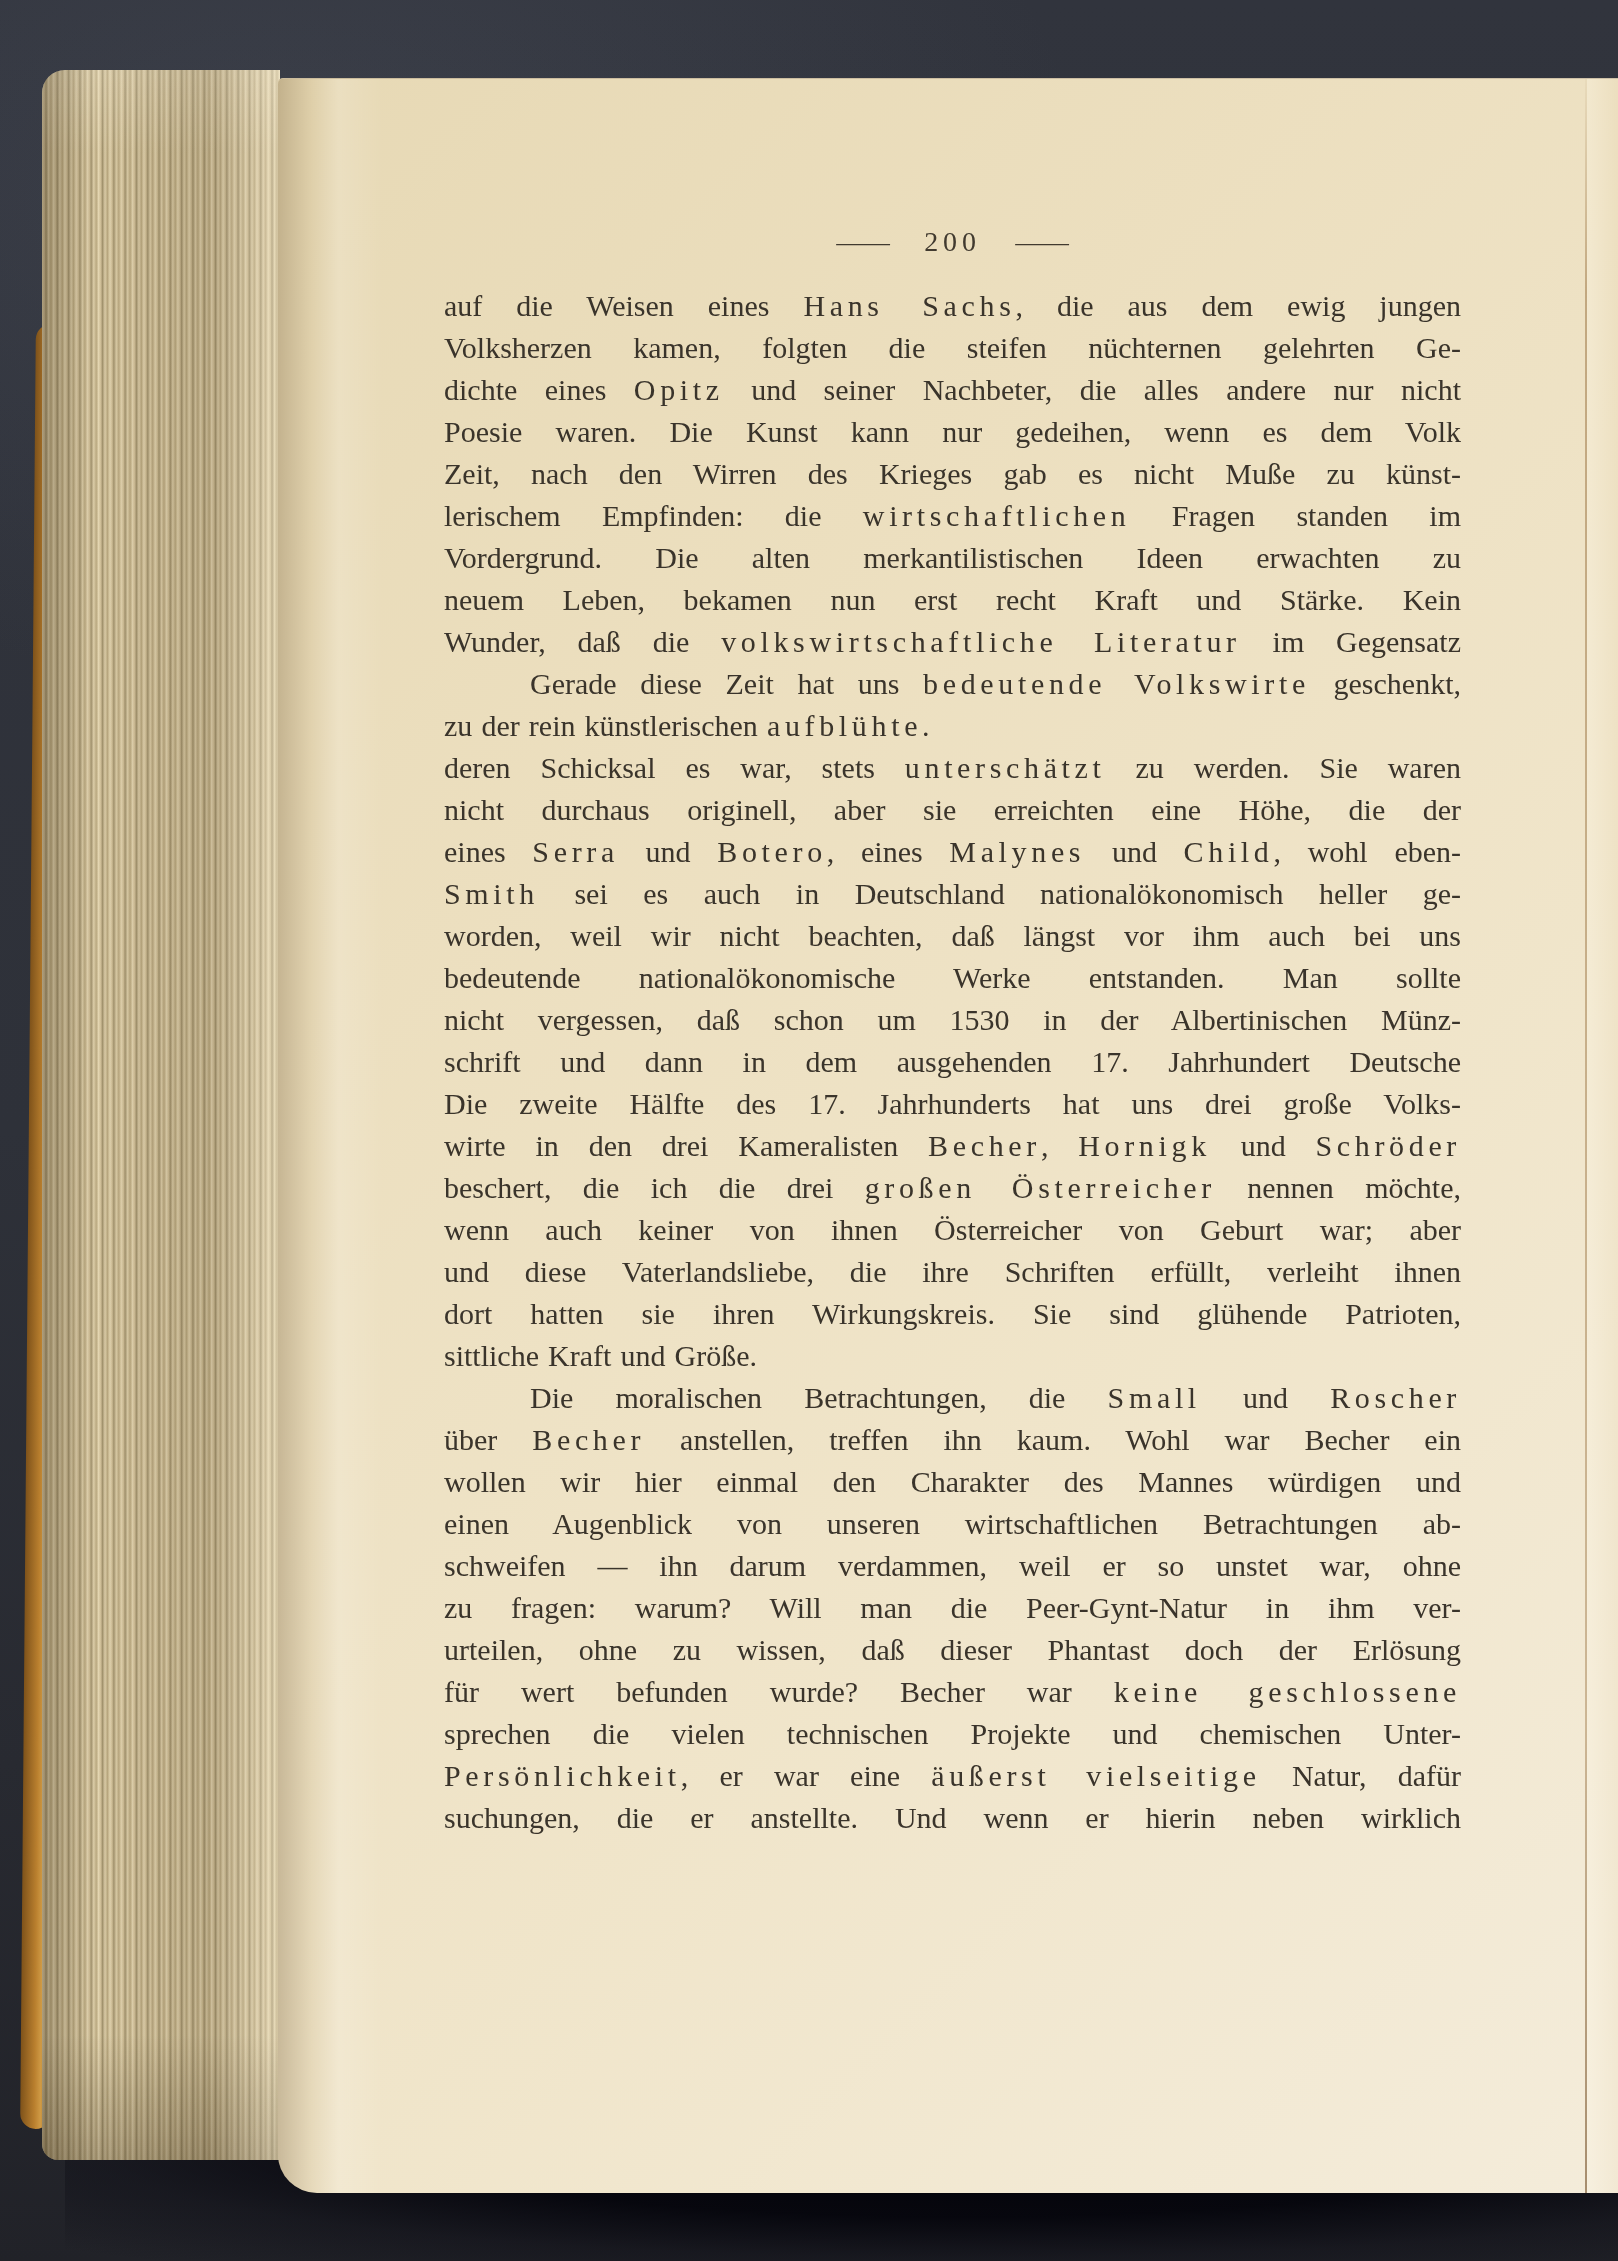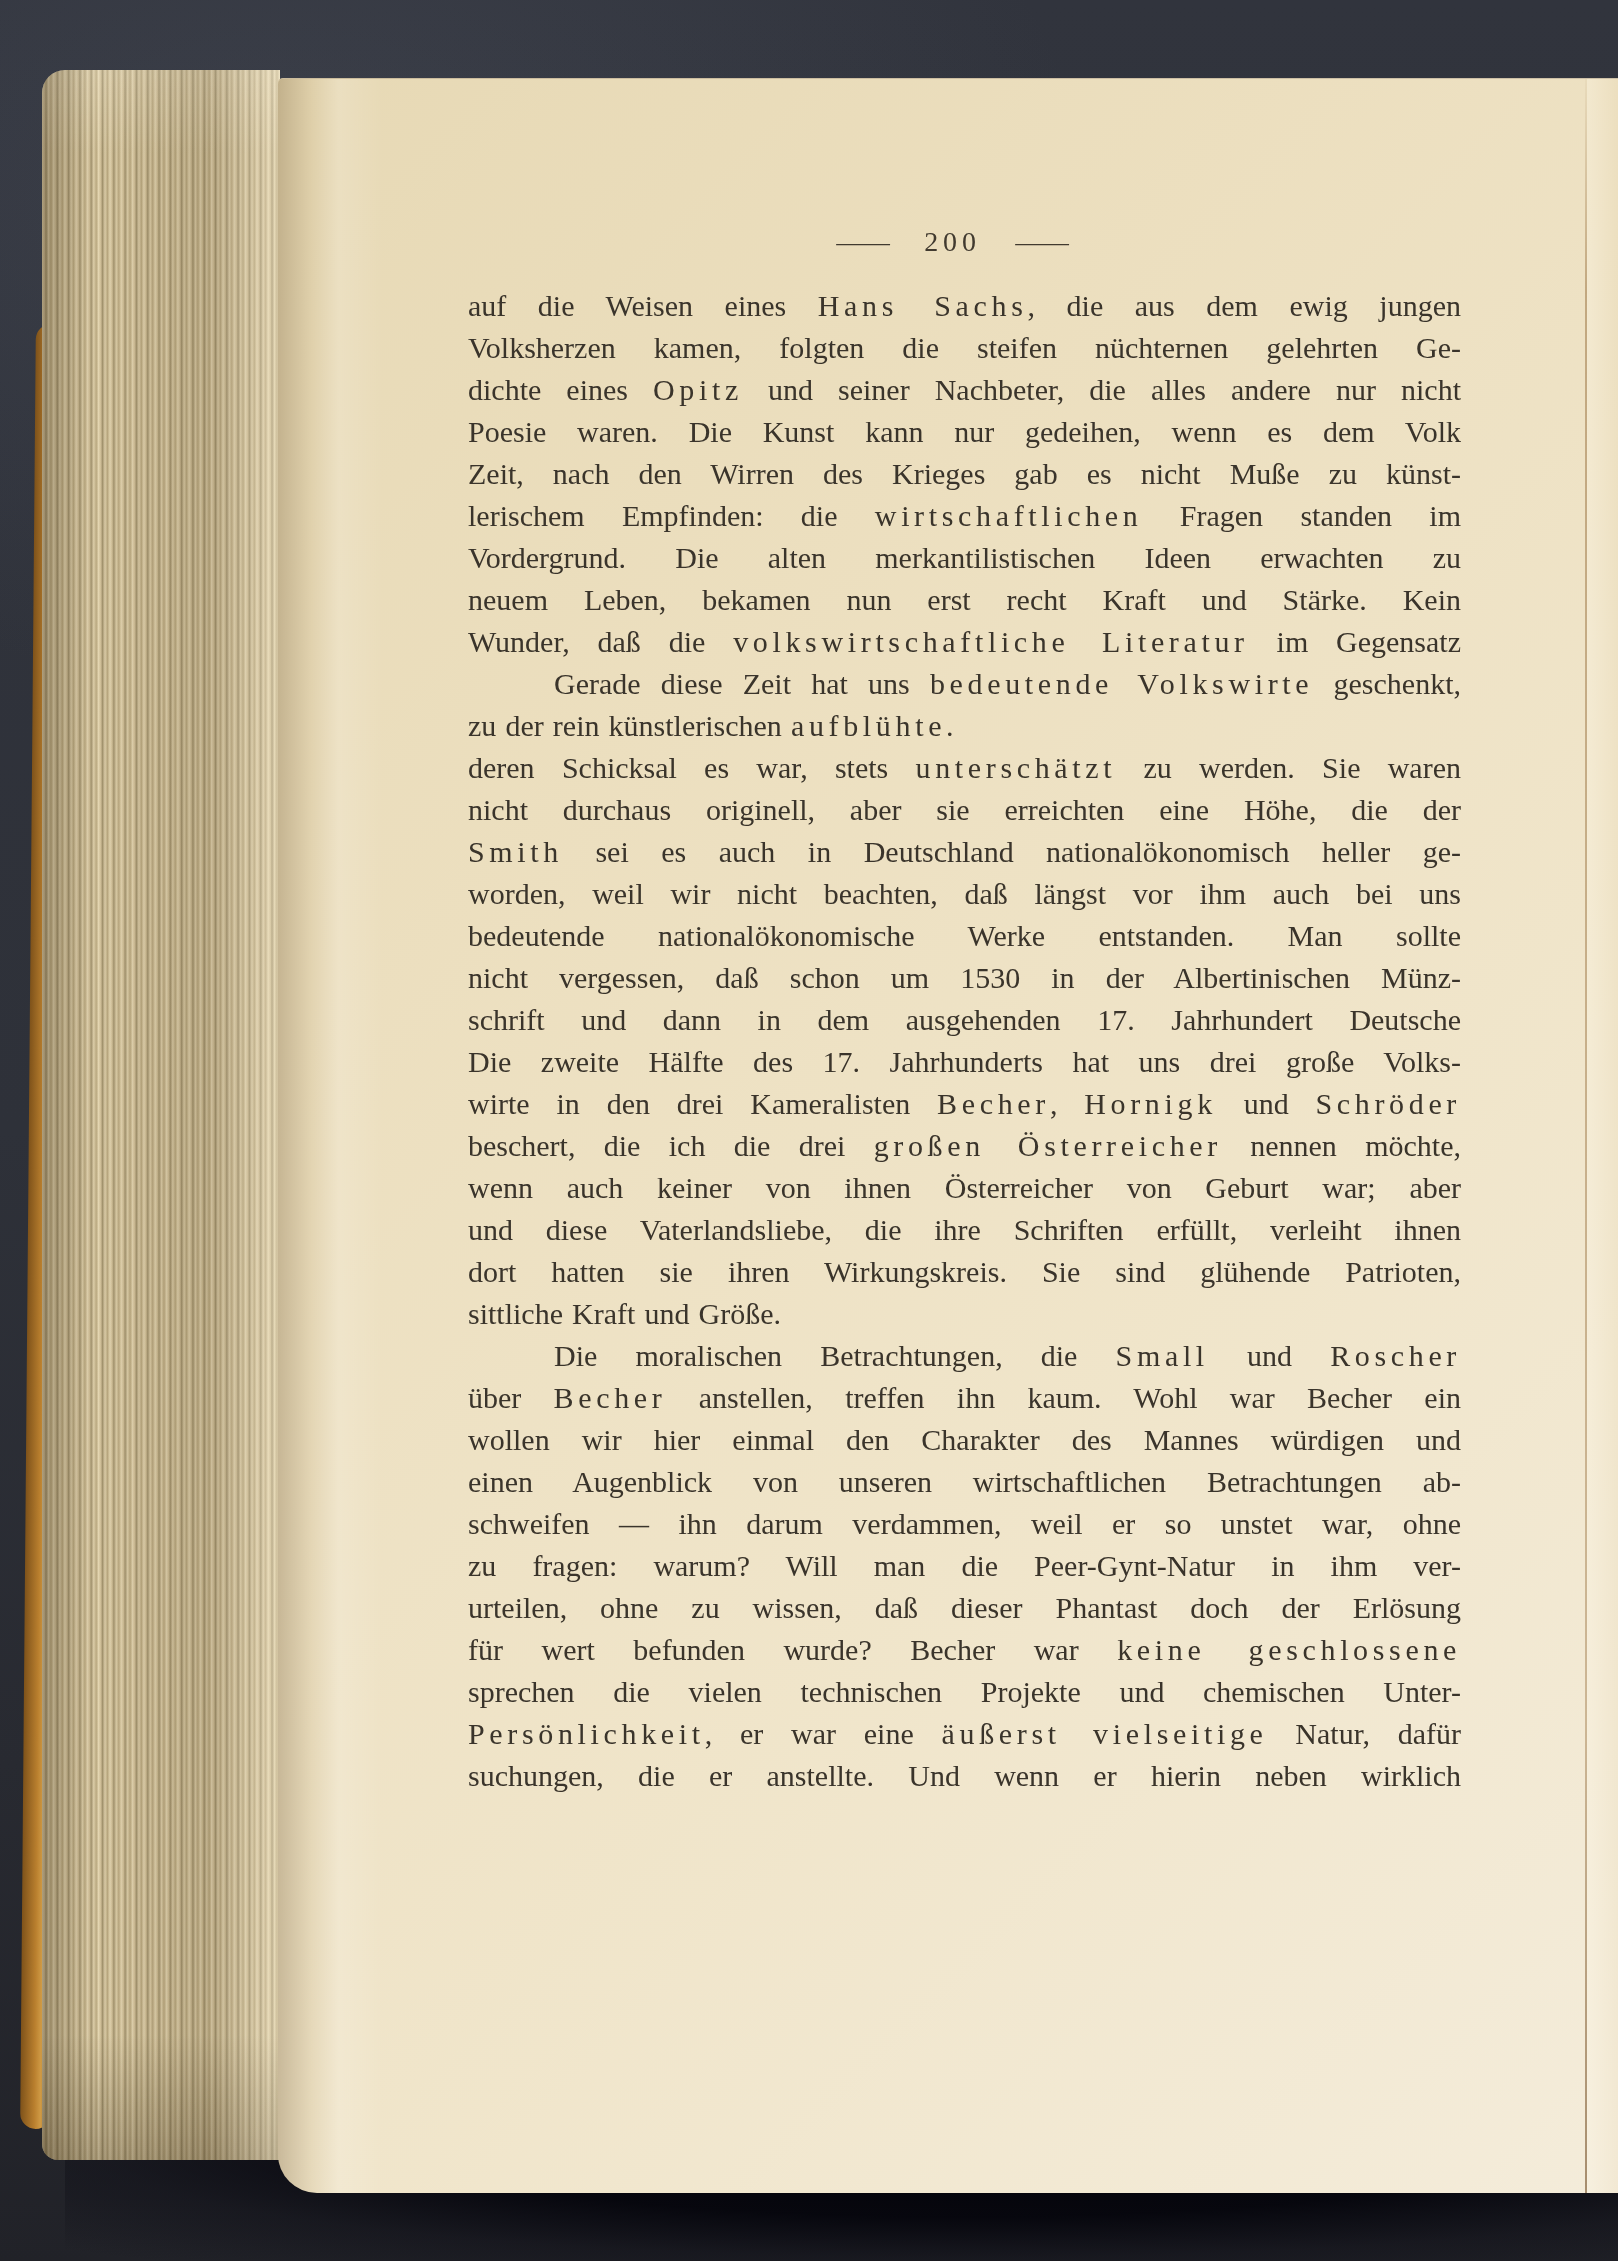--- a/index.html
+++ b/index.html
@@ -89,21 +89,20 @@
     font-family: "Liberation Serif", "DejaVu Serif", serif;
     font-size: 30px;
     line-height: 42px;
     word-spacing: 1.6px;
   }
   .line {
     text-align: justify;
     text-align-last: justify;
     height: 42px;
     overflow: hidden;
-    margin-left: 24px;
   }
   .line.lastline { text-align-last: left; }
   .line.indent { text-indent: 86px; }
   .g { letter-spacing: 0.155em; } 
 </style>
 </head>
 <body>
 
 <div class="scene">
   <div class="floor-shadow"></div>
@@ -128,20 +127,21 @@
         <div class="line">Poesie waren. Die Kunst kann nur gedeihen, wenn es dem Volk</div>
         <div class="line">Zeit, nach den Wirren des Krieges gab es nicht Muße zu künst-</div>
         <div class="line">lerischem Empfinden: die <span class="g">wirtschaftlichen</span> Fragen standen im</div>
         <div class="line">Vordergrund. Die alten merkantilistischen Ideen erwachten zu</div>
         <div class="line">neuem Leben, bekamen nun erst recht Kraft und Stärke. Kein</div>
         <div class="line">Wunder, daß die <span class="g">volkswirtschaftliche Literatur</span> im Gegensatz</div>
         <div class="line indent">Gerade diese Zeit hat uns <span class="g">bedeutende Volkswirte</span> geschenkt,</div>
         <div class="line lastline">zu der rein künstlerischen <span class="g">aufblühte</span>.</div>
         <div class="line">deren Schicksal es war, stets <span class="g">unterschätzt</span> zu werden. Sie waren</div>
         <div class="line">nicht durchaus originell, aber sie erreichten eine Höhe, die der</div>
+        <div class="line">eines <span class="g">Serra</span> und <span class="g">Botero</span>, eines <span class="g">Malynes</span> und <span class="g">Child</span>, wohl eben-</div>
         <div class="line"><span class="g">Smith</span> sei es auch in Deutschland nationalökonomisch heller ge-</div>
         <div class="line">worden, weil wir nicht beachten, daß längst vor ihm auch bei uns</div>
         <div class="line">bedeutende nationalökonomische Werke entstanden. Man sollte</div>
         <div class="line">nicht vergessen, daß schon um 1530 in der Albertinischen Münz-</div>
         <div class="line">schrift und dann in dem ausgehenden 17. Jahrhundert Deutsche</div>
         <div class="line">Die zweite Hälfte des 17. Jahrhunderts hat uns drei große Volks-</div>
         <div class="line">wirte in den drei Kameralisten <span class="g">Becher</span>, <span class="g">Hornigk</span> und <span class="g">Schröder</span></div>
         <div class="line">beschert, die ich die drei <span class="g">großen Österreicher</span> nennen möchte,</div>
         <div class="line">wenn auch keiner von ihnen Österreicher von Geburt war; aber</div>
         <div class="line">und diese Vaterlandsliebe, die ihre Schriften erfüllt, verleiht ihnen</div>

